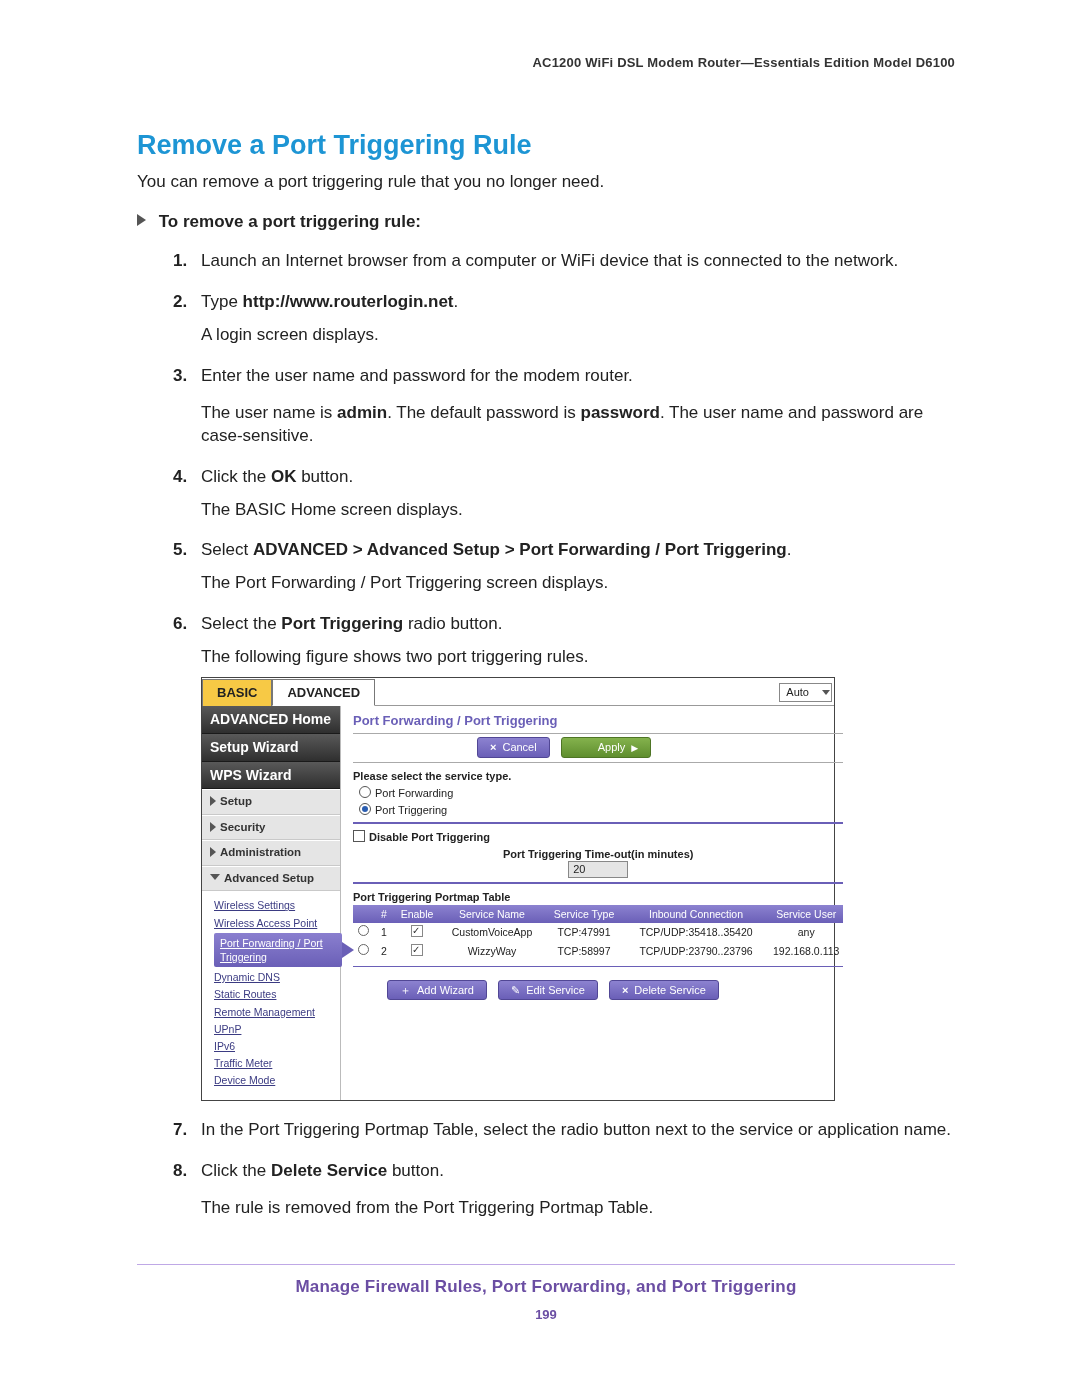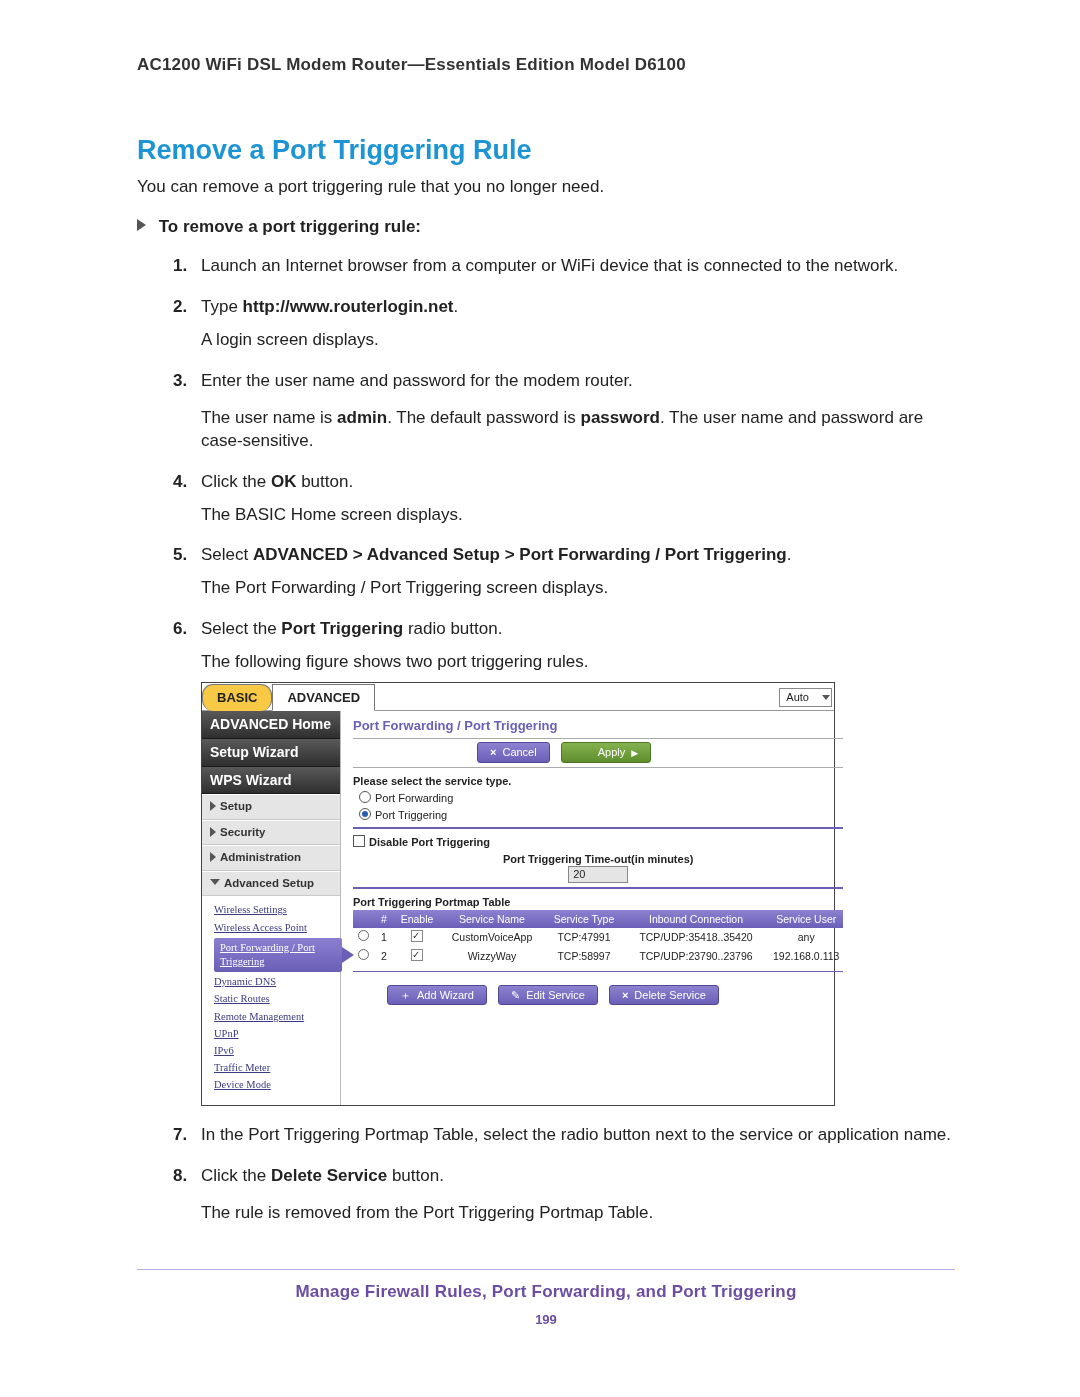--- a/index.html
+++ b/index.html
@@ -9,24 +9,24 @@
     font-family: Arial, Helvetica, sans-serif;
     background:#fff;
     color:#222;
     position:relative;
   }
   .page {
     padding:55px 125px 40px 137px;
     box-sizing:border-box;
   }
   .doc-header {
-    text-align:left;
+    text-align:right;
     font-family: Verdana, Arial, sans-serif;
     font-weight:700;
-    font-size:17px;
+    font-size:13px;
     color:#333;
     letter-spacing:0.2px;
   }
   h1.section-title {
     font-family: Verdana, Arial, sans-serif;
     color:#1d95d4;
     font-weight:700;
     font-size:27px;
     margin:60px 0 10px 0;
   }
@@ -51,21 +51,21 @@
     font-size:11px;
   }
   .fig-topbar { display:flex; justify-content:space-between; border-bottom:1px solid #999; }
   .tabs { display:flex; font-weight:700; font-size:13px; }
   .tab {
     padding:4px 14px 3px 14px;
     border:1px solid #777; border-bottom:none;
     background:#f2f2f2;
     position:relative; top:1px;
   }
-  .tab.basic { background:#f7c945;border-radius:11px; }
+  .tab.basic { background:#f7c945; }
   .tab.advanced { background:#fff; border-bottom:1px solid #fff; color:#222; }
   .topright { padding:2px 4px 0 0; display:flex; align-items:center; gap:4px;}
   .auto-select { border:1px solid #888; background:#fff; font-size:11px; padding:1px 22px 1px 6px; }
   .caret { display:inline-block; width:0;height:0;border-left:4px solid transparent;border-right:4px solid transparent;border-top:5px solid #555; margin-left:-14px; }
   .fig-body { display:flex; }
   
   .sb {
     width:138px;
     background:#fff;
     border-right:1px solid #bbb;
@@ -84,21 +84,21 @@
     color:#333;
     font-weight:700;
     font-size:11.5px;
     padding:4px 8px;
     border-top:1px solid #fff;
     border-bottom:1px solid #c9c9c9;
   }
   .navitem .tri { display:inline-block; width:0;height:0;border-top:5px solid transparent;border-bottom:5px solid transparent;border-left:6px solid #555; margin-right:4px; vertical-align:-1px;}
   .navitem.open .tri { border-left:none;border-top:6px solid #555; border-left:5px solid transparent;border-right:5px solid transparent; border-bottom:none; vertical-align:2px;}
   .sublist { padding:4px 0 4px 12px; }
-  .sublink { color:#3b3b82; font-size:10.5px; text-decoration:underline; margin:3px 0;font-family:Liberation Serif, serif; }
+  .sublink { color:#3b3b82; font-size:10.5px; text-decoration:underline; margin:3px 0; }
   .sublink.active {
     background:linear-gradient(#8a7fcf,#6a5fb7);
     color:#fff;
     padding:3px 6px;
     border-radius:2px;
     text-decoration:underline;
     position:relative;
     width:116px;
   }
   .sublink.active::after{

